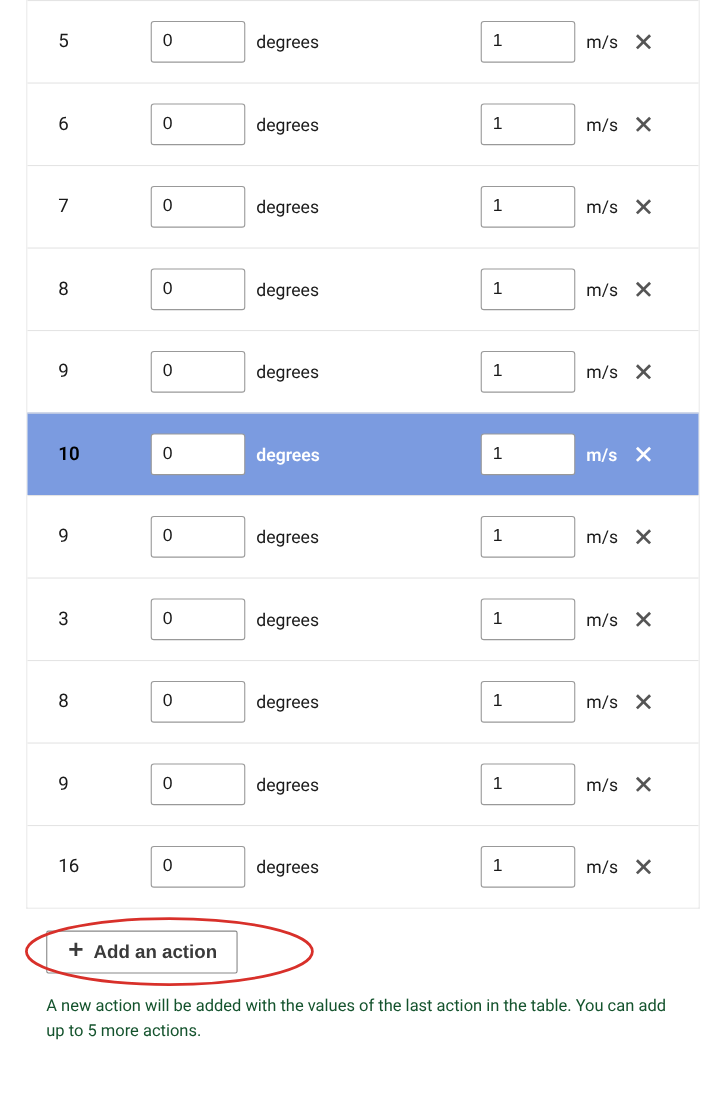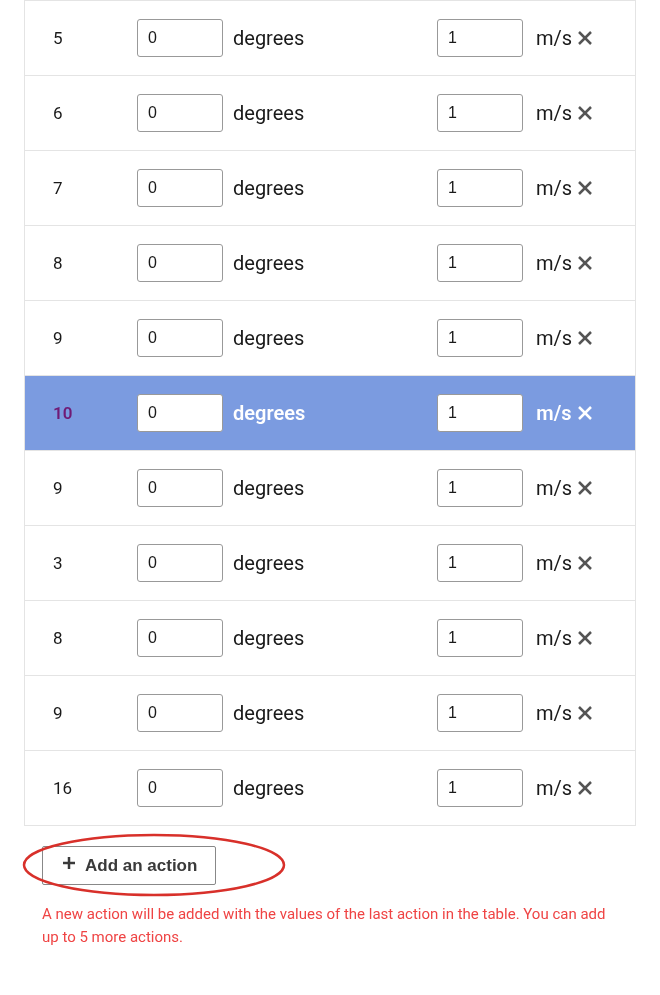--- a/index.html
+++ b/index.html
@@ -35,52 +35,52 @@
     .action-row.selected .close-icon svg {
       stroke: #ffffff;
     }
     .row-index {
       width: 110px;
       padding-left: 28px;
       font-size: 17px;
       color: #1a1a1a;
     }
     .action-row.selected .row-index {
-      color: #701a75;
+      color: #000000;
       font-weight: 600;
     }
     .input-cell {
       width: 90px;
       padding: 0 2px;
     }
     .input-cell input {
       width: 86px;
       height: 38px;
       border: 1px solid #999999;
       border-radius: 3px;
       padding: 0 10px;
       font-size: 16px;
       color: #1a1a1a;
       background: #ffffff;
     }
     .unit-label {
-      font-size: 20px;
+      font-size: 16px;
       color: #1a1a1a;
       padding-left: 8px;
     }
     .degrees-col {
       width: 170px;
     }
     .speed-input-col {
       width: 90px;
       margin-left: 40px;
     }
     .ms-col {
       width: 50px;
-      text-align: center;
+      text-align: left;
     }
     .close-icon {
       cursor: pointer;
       padding: 4px 0px;
       display: flex;
       align-items: center;
     }
     .close-icon svg {
       stroke: #555555;
       stroke-width: 2.5;
@@ -121,21 +121,21 @@
       pointer-events: none;
     }
     .annotation-ellipse svg {
       width: 100%;
       height: 100%;
     }
     .hint-text {
       margin-top: 18px;
       margin-left: 18px;
       font-size: 15px;
-      color: #ef4444;
+      color: #14532d;
       line-height: 1.5;
       max-width: 580px;
     }
   </style>
 </head>
 <body>
 
 <div class="table-container" id="table-container">
     <div class="action-row">
     <div class="row-index">5</div>

